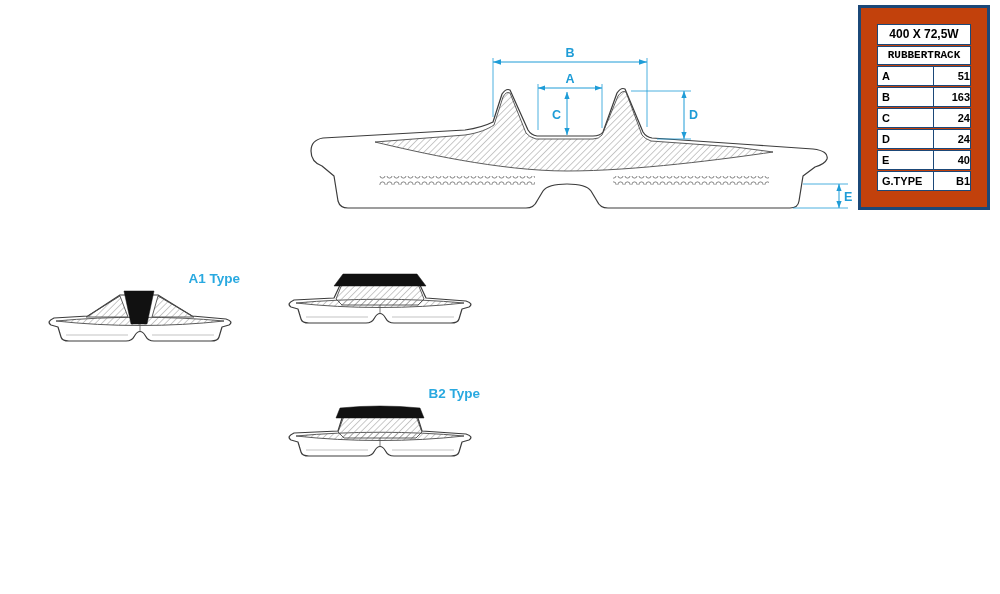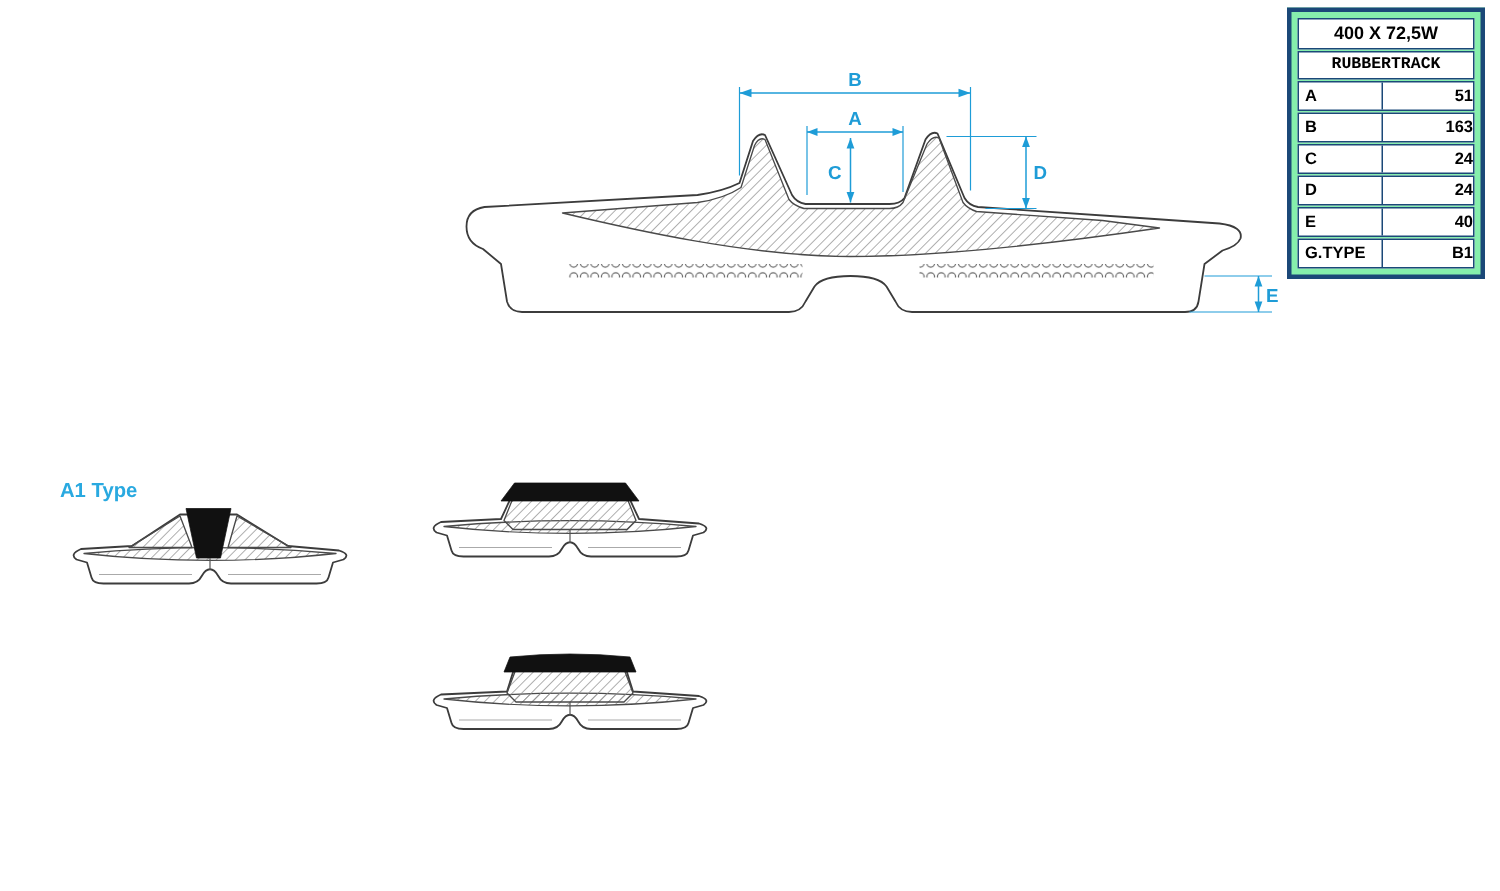--- a/index.html
+++ b/index.html
@@ -4,30 +4,30 @@
 <style>
   html,body { margin:0; padding:0; background:#fff; }
   .page { position:relative; width:1000px; height:594px; background:#fff;
           font-family:"Liberation Sans", sans-serif; overflow:hidden; }
 
   
   .main-svg { position:absolute; left:295px; top:45px; }
 
   
   .spec-table { position:absolute; left:858px; top:5px; width:132px;
-                border:3px solid #1b4878; background:#86efac; box-sizing:border-box; padding:3px; }
+                border:3px solid #1b4878; background:#c2410c; box-sizing:border-box; padding:15px; }
   .spec-row   { border:1.5px solid #1b4878; margin:1px; background:#fff; }
   .spec-title { height:19px; line-height:19px; text-align:center; font-weight:bold; font-size:12px; color:#000; }
   .spec-sub   { height:17px; line-height:17px; text-align:center; font-weight:bold; font-size:11px; color:#000;font-family:Liberation Mono, monospace; }
   .spec-data  { display:flex; height:18px; line-height:18px; font-size:11px; font-weight:bold; color:#000; }
   .spec-label { width:56px; border-right:1.5px solid #1b4878; padding-left:4px; box-sizing:border-box; }
   .spec-value { flex:1; text-align:right; }
 
   
-  .type-cell  { position:absolute; width:200px; text-align:left;margin-top:48px; }
+  .type-cell  { position:absolute; width:200px; text-align:right; }
   .type-label { color:#29a9e0; font-weight:bold; font-size:13.5px; margin-bottom:3px; }
 
   
   .outline { fill:#ffffff; stroke:#3c3c3c; stroke-width:1.2; stroke-linejoin:round; }
   .hatched { fill:url(#hatch); stroke:#4a4a4a; stroke-width:0.9; stroke-linejoin:round; }
   .lug     { fill:#111; stroke:#111; stroke-width:0.5; stroke-linejoin:round; }
   .core    { fill:#fff; stroke:#555; stroke-width:0.8; }
   .dim     { stroke:#1e9cd7; stroke-width:1; fill:none; }
   .dimext  { stroke:#1e9cd7; stroke-width:0.8; fill:none; }
   .dimarr  { fill:#1e9cd7; stroke:none; }
@@ -158,20 +158,21 @@
       <path class="hatched" d="M 16 32 C 70 27 130 27 184 32 C 130 38 70 38 16 32 Z"></path>
       <path class="hatched" d="M 56 28 L 62 13 L 138 13 L 144 28 L 138 34 L 62 34 Z"></path>
       <path class="lug" d="M 54 15 L 63 3 L 137 3 L 146 15 Z"></path>
       <line class="joint" x1="100" y1="34" x2="100" y2="43"></line>
       <path class="groove" d="M 26 46 L 88 46 M 112 46 L 174 46" fill="none"></path>
     </svg>
   </div>
 
 
   <div class="type-cell" style="left:280px; top:386px;">
+    <div class="type-label">B2 Type</div>
     <svg width="200" height="62" viewBox="0 0 200 62">
       <path class="outline" d="M 14 29 L 58 27 L 63 11 L 137 11 L 142 27 L 186 30 Q 194 32.5 189 36 L 182 38 L 179 48 Q 178 52 171 52 L 114 52 Q 108 52 105.5 47 Q 103 42.5 100 42.5 Q 97 42.5 94.5 47 Q 92 52 86 52 L 29 52 Q 22 52 21 48 L 18 38 L 11 36 Q 6 32.5 14 29 Z"></path>
       <path class="hatched" d="M 16 32 C 70 27 130 27 184 32 C 130 38 70 38 16 32 Z"></path>
       <path class="hatched" d="M 58 28 L 64 12 L 136 12 L 142 28 L 136 34 L 64 34 Z"></path>
       <path class="lug" d="M 56 14 L 60 4 Q 100 0 140 4 L 144 14 Z"></path>
       <line class="joint" x1="100" y1="34" x2="100" y2="43"></line>
       <path class="groove" d="M 26 46 L 88 46 M 112 46 L 174 46" fill="none"></path>
     </svg>
   </div>
 

